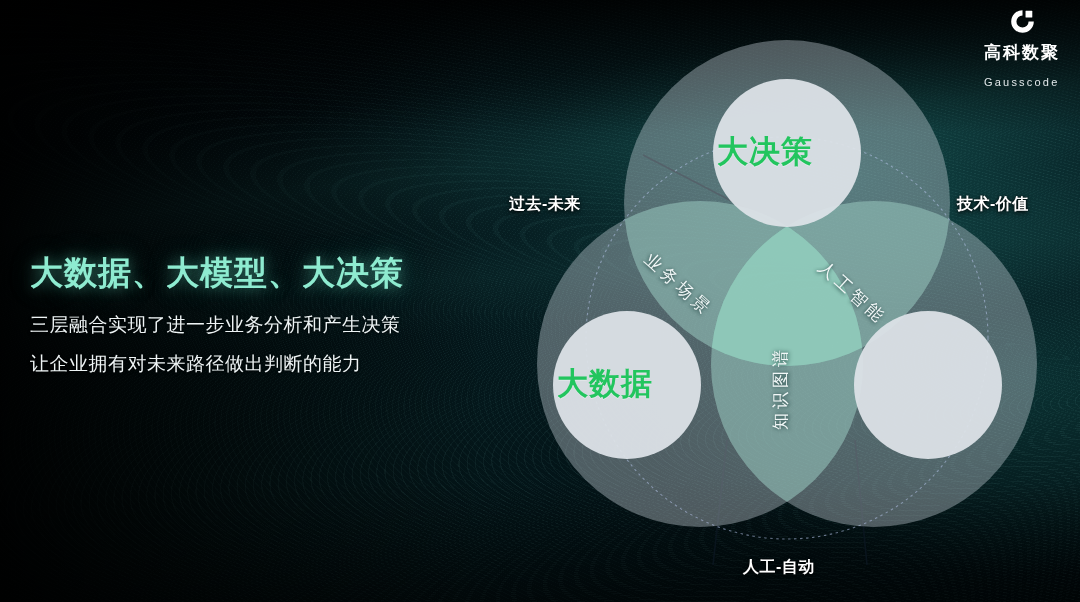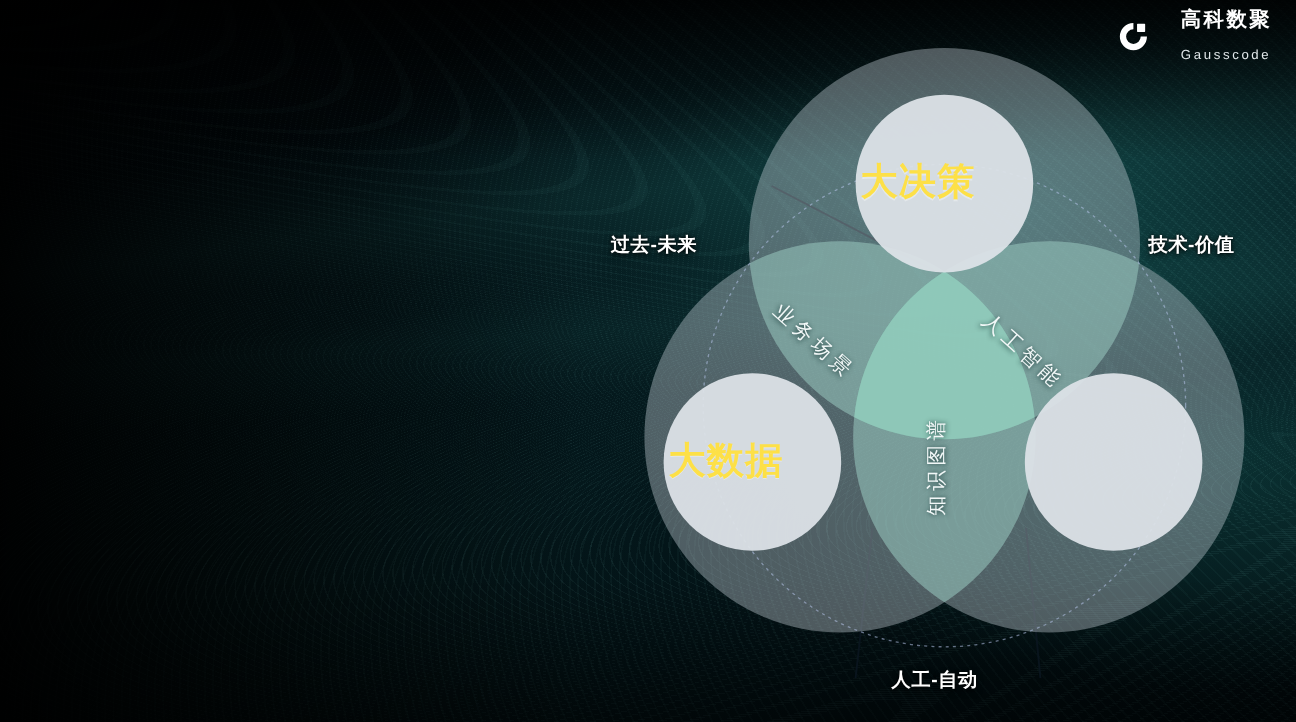--- a/index.html
+++ b/index.html
@@ -70,50 +70,55 @@
     position:absolute;color:#fff;font-size:16px;font-weight:bold;
     letter-spacing:.5px;white-space:nowrap;
     text-shadow:0 2px 5px rgba(0,0,0,.85),0 0 2px rgba(0,0,0,.9);
   }
   #lbl-past{left:509px;top:194px;}
   #lbl-tech{left:957px;top:194px;text-align:center;}
   #lbl-manual{left:743px;top:530px;margin-top:27px;}
 
   
   .core-label{
-    position:absolute;color:#fde047;font-size:31px;font-weight:bold;
+    position:absolute;color:#22c55e;font-size:31px;font-weight:bold;
     letter-spacing:1px;white-space:nowrap;
     text-shadow:0 1px 0 rgba(255,255,255,.35);
   }
 
   
   .lens-label{
     position:absolute;color:#f2f8f8;font-size:17px;letter-spacing:4px;
     white-space:nowrap;
     text-shadow:0 1px 4px rgba(10,40,40,.9);
   }
 
   
-  .logo{position:absolute;right:20px;top:8px;display:flex;align-items:center;gap:26px;}
+  .logo{position:absolute;right:20px;top:8px;display:flex;align-items:center;gap:9px;flex-direction:column;}
   .logo-mark{width:27px;height:27px;flex:0 0 auto;}
   .logo-text{display:flex;flex-direction:column;line-height:1;}
   .logo-cn{color:#fff;font-size:17px;font-weight:bold;letter-spacing:2px;}
   .logo-en{color:#e2e8ea;font-size:11px;letter-spacing:2.2px;margin-top:16px;}
 </style>
 </head>
 <body>
 
 <div id="stage">
 
   <div class="bg bg-base"></div>
   <div class="bg bg-swirl"></div>
   <div class="bg bg-swirl2"></div>
   <div class="bg bg-streak"></div>
   <div class="bg bg-vig"></div>
 
+  <div class="left-copy">
+    <div class="headline">大数据、大模型、大决策</div>
+    <div class="subline">三层融合实现了进一步业务分析和产生决策</div>
+    <div class="subline second">让企业拥有对未来路径做出判断的能力</div>
+  </div>
 
   <div class="venn">
     <svg width="585" height="582" viewBox="0 0 585 582">
       <defs>
         <clipPath id="clipTop">
             <circle cx="292" cy="183" r="163"></circle>
           </clipPath>
         <clipPath id="clipBL">
             <circle cx="205" cy="344" r="163"></circle>
           </clipPath>

